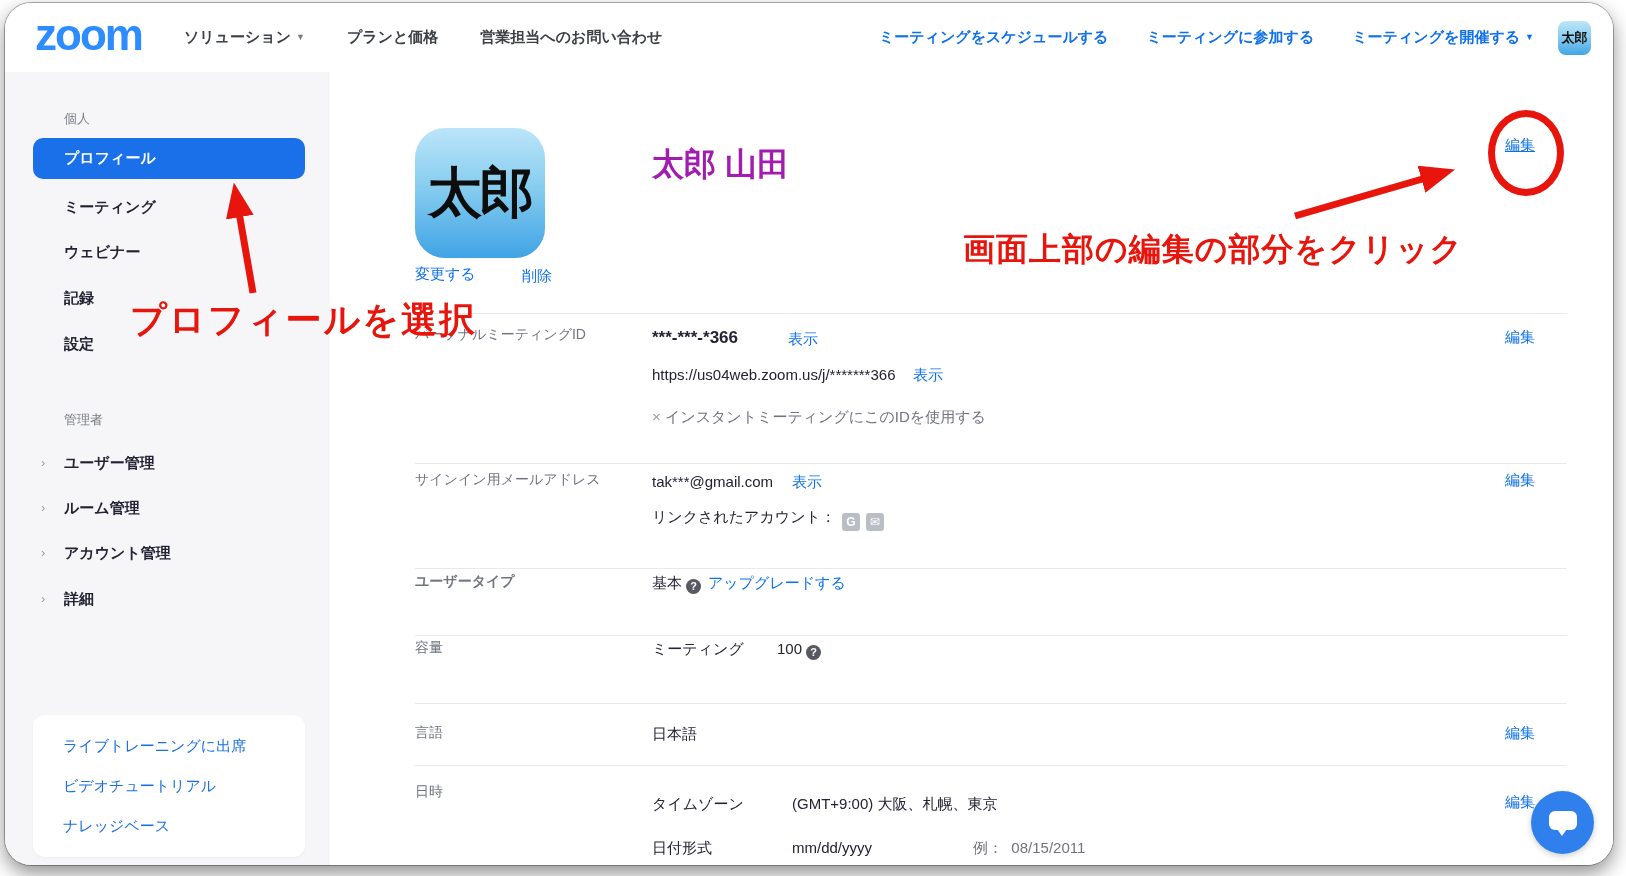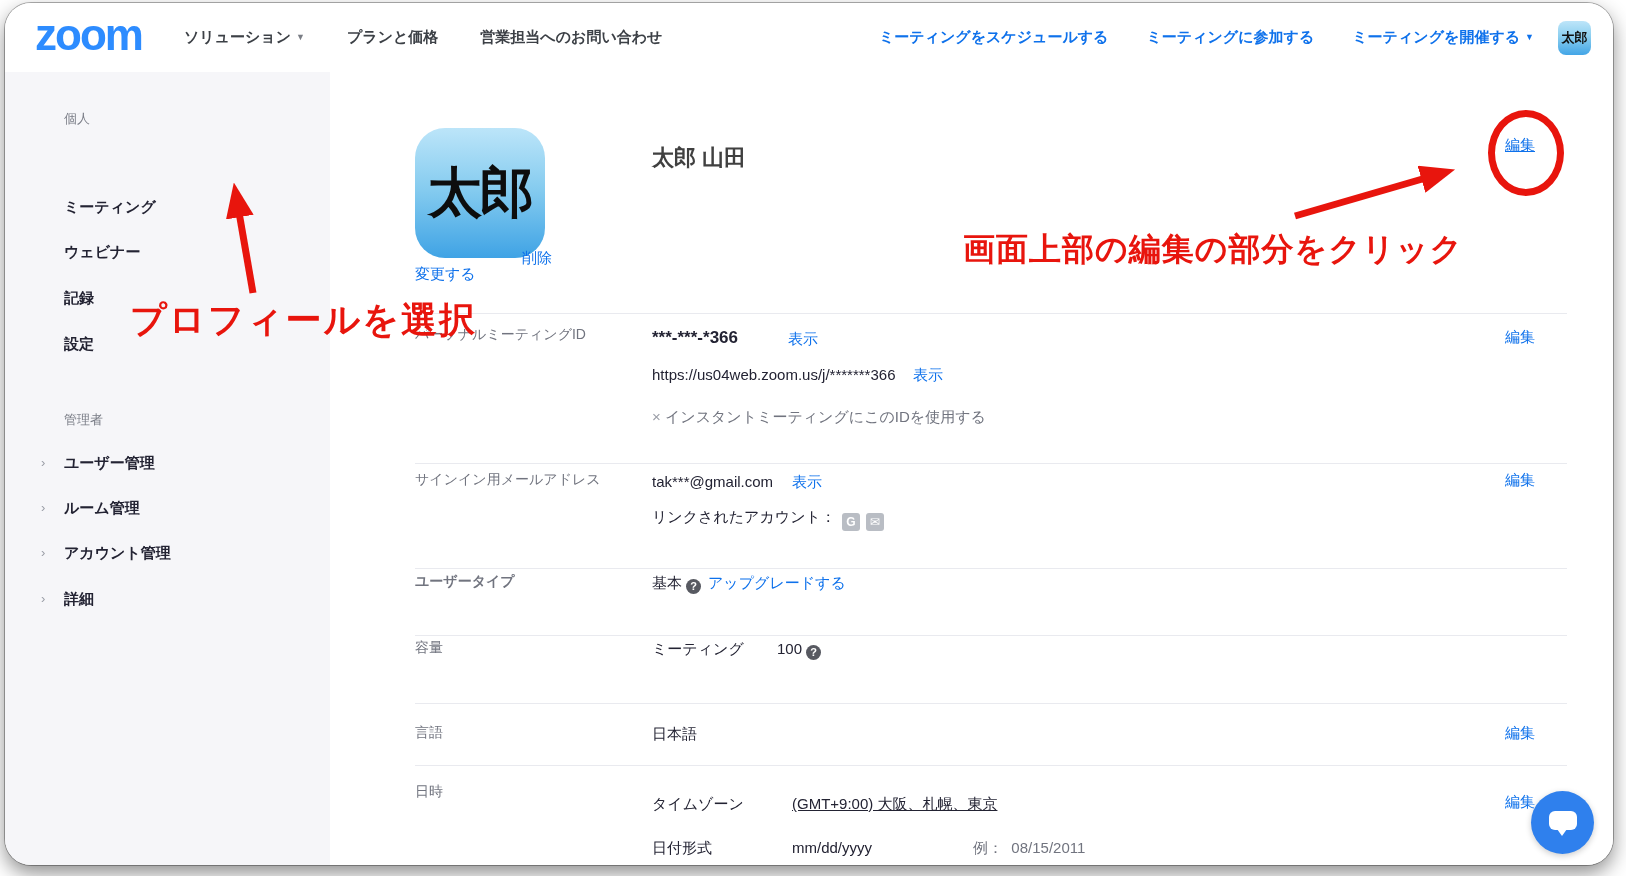--- a/index.html
+++ b/index.html
@@ -40,21 +40,21 @@
                background:#fff; border-radius:12px; box-shadow:0 1px 3px rgba(0,0,0,.04); }
   .help-link { position:absolute; left:30px; font-size:15px; color:#1a6fe0; cursor:pointer; white-space:nowrap; }
 
   
   .main { position:absolute; left:325px; top:69px; right:0; bottom:0; background:#fff; }
 
   .big-avatar { position:absolute; left:410px; top:125px; width:130px; height:130px; border-radius:30px;
                 background:linear-gradient(180deg,#bce5f9 0%,#84cbef 48%,#3fa3e5 100%);
                 display:flex; align-items:center; justify-content:center;
                 font-size:54px; font-weight:700; color:#0d0d0d; letter-spacing:-2px; }
-  .profile-name { position:absolute; left:647px; top:140px; font-size:22px; font-weight:700; color:#404040; }
+  .profile-name { position:absolute; left:647px; top:140px; font-size:32px; font-weight:700; color:#a21caf; }
   .link { color:#0e71eb; font-size:15px; cursor:pointer; white-space:nowrap; }
   .link-u { text-decoration:underline; }
 
   .divider { position:absolute; left:410px; width:1152px; border-top:1px solid #e9eaef; }
 
   .row-label { position:absolute; left:410px; font-size:14px; color:#71747f; white-space:nowrap; }
   .val { position:absolute; font-size:15px; color:#232333; white-space:nowrap;text-align:center; }
   .bold { font-weight:400; }
   .muted { color:#71747f; }
 
@@ -92,42 +92,48 @@
     <div class="nav-item">営業担当へのお問い合わせ</div>
     <div class="spacer"></div>
     <div class="action-link">ミーティングをスケジュールする</div>
     <div class="action-link">ミーティングに参加する</div>
     <div class="action-link"><span>ミーティングを開催する</span><span class="caret">▼</span></div>
     <div class="avatar-mini">太郎</div>
   </div>
 
   <div class="sidebar">
     <div class="side-label" style="top:38px;">個人</div>
+    <div class="pill">プロフィール</div>
     <div class="side-item" style="top:126px;">ミーティング</div>
     <div class="side-item" style="top:171px;">ウェビナー</div>
     <div class="side-item" style="top:217px;">記録</div>
     <div class="side-item" style="top:263px;">設定</div>
 
     <div class="side-label" style="top:339px;">管理者</div>
     <div class="chev" style="top:383px;">›</div>
     <div class="admin-item" style="top:382px;">ユーザー管理</div>
     <div class="chev" style="top:428px;">›</div>
     <div class="admin-item" style="top:427px;">ルーム管理</div>
     <div class="chev" style="top:473px;">›</div>
     <div class="admin-item" style="top:472px;">アカウント管理</div>
     <div class="chev" style="top:519px;">›</div>
     <div class="admin-item" style="top:518px;">詳細</div>
 
+    <div class="help-card">
+      <div class="help-link" style="top:22px;">ライブトレーニングに出席</div>
+      <div class="help-link" style="top:62px;">ビデオチュートリアル</div>
+      <div class="help-link" style="top:102px;">ナレッジベース</div>
+    </div>
   </div>
 
   <div class="main"></div>
 
   <div class="big-avatar">太郎</div>
   <div class="link abs" style="left:410px; top:262px;">変更する</div>
-  <div class="link abs" style="left:517px; top:246px;">削除</div>
+  <div class="link abs" style="left:517px; top:264px;">削除</div>
   <div class="profile-name">太郎 山田</div>
   <div class="link link-u abs" style="left:1500px; top:133px;">編集</div>
 
   <div class="divider" style="top:310px;"></div>
   <div class="divider" style="top:460px;"></div>
   <div class="divider" style="top:565px;"></div>
   <div class="divider" style="top:632px;"></div>
   <div class="divider" style="top:700px;"></div>
   <div class="divider" style="top:762px;"></div>
 
@@ -152,21 +158,21 @@
   <div class="row-label" style="top:636px;">容量</div>
   <div class="val bold" style="left:647px; top:637px;">ミーティング</div>
   <div class="val" style="left:772px; top:637px;"><span>100</span> <span class="qicon">?</span></div>
 
   <div class="row-label" style="top:721px;">言語</div>
   <div class="val" style="left:647px; top:722px;">日本語</div>
   <div class="link abs" style="left:1500px; top:721px;">編集</div>
 
   <div class="row-label" style="top:780px;">日時</div>
   <div class="val bold" style="left:647px; top:792px;">タイムゾーン</div>
-  <div class="val" style="left:787px; top:792px;text-decoration:underline;">(GMT+9:00) 大阪、札幌、東京</div>
+  <div class="val" style="left:787px; top:792px;">(GMT+9:00) 大阪、札幌、東京</div>
   <div class="val bold" style="left:647px; top:836px;">日付形式</div>
   <div class="val" style="left:787px; top:836px;">mm/dd/yyyy</div>
   <div class="val muted" style="left:968px; top:836px;"><span>例：</span>&nbsp; <span>08/15/2011</span></div>
   <div class="link abs" style="left:1500px; top:790px;">編集</div>
 
   <div class="chat-btn">
     <div class="chat-bubble"></div>
     <div class="chat-tail"></div>
   </div>
 

